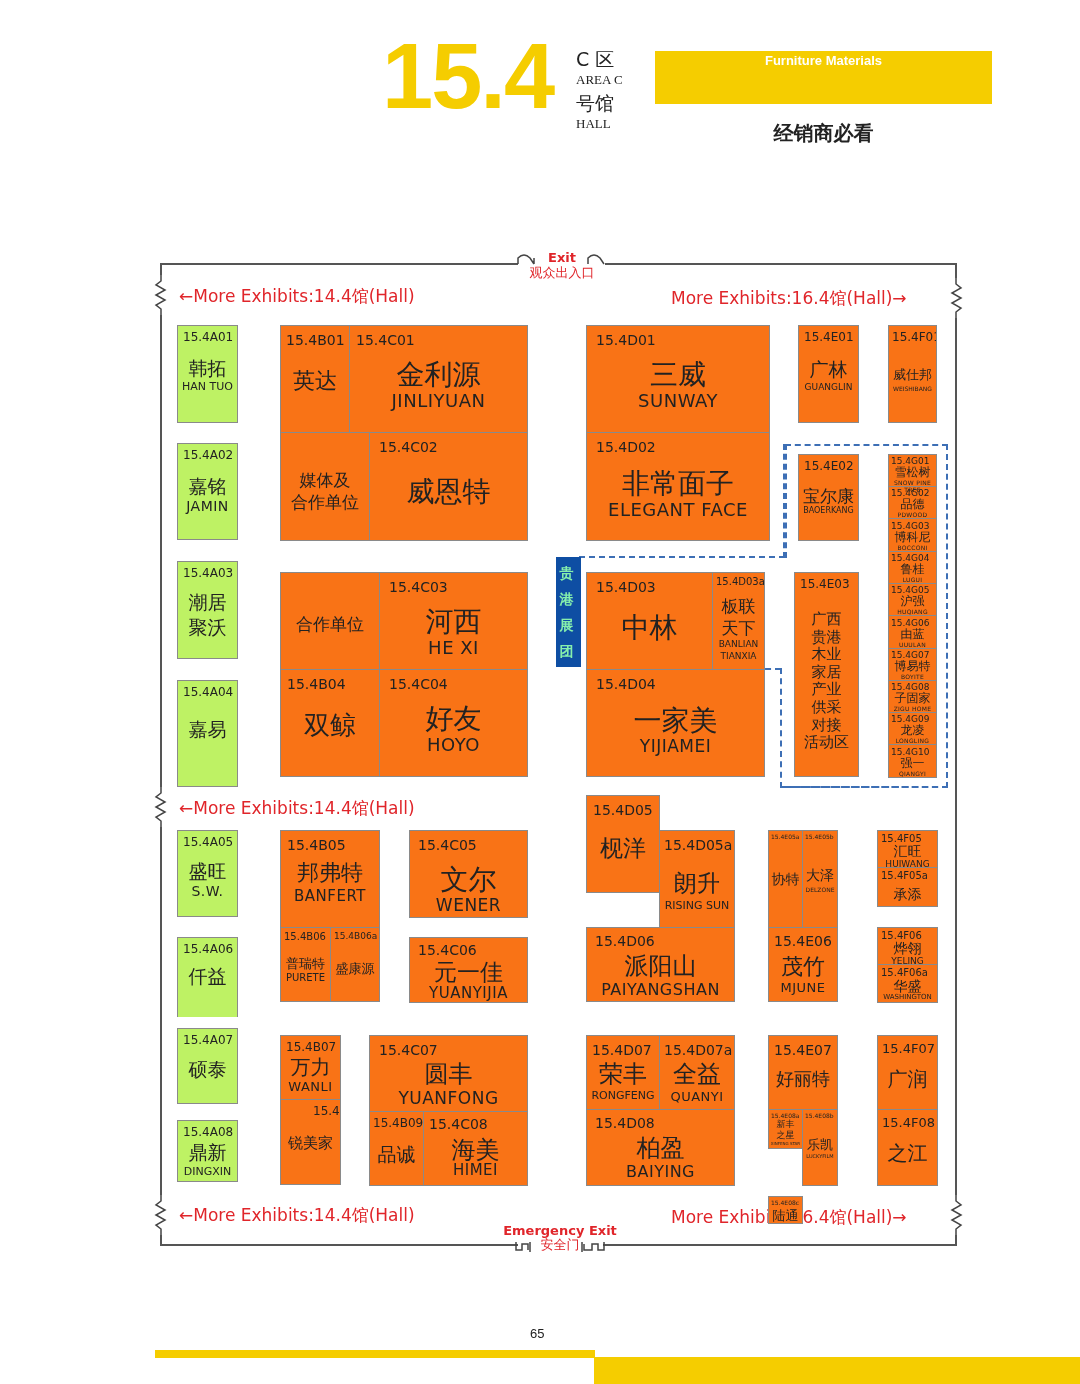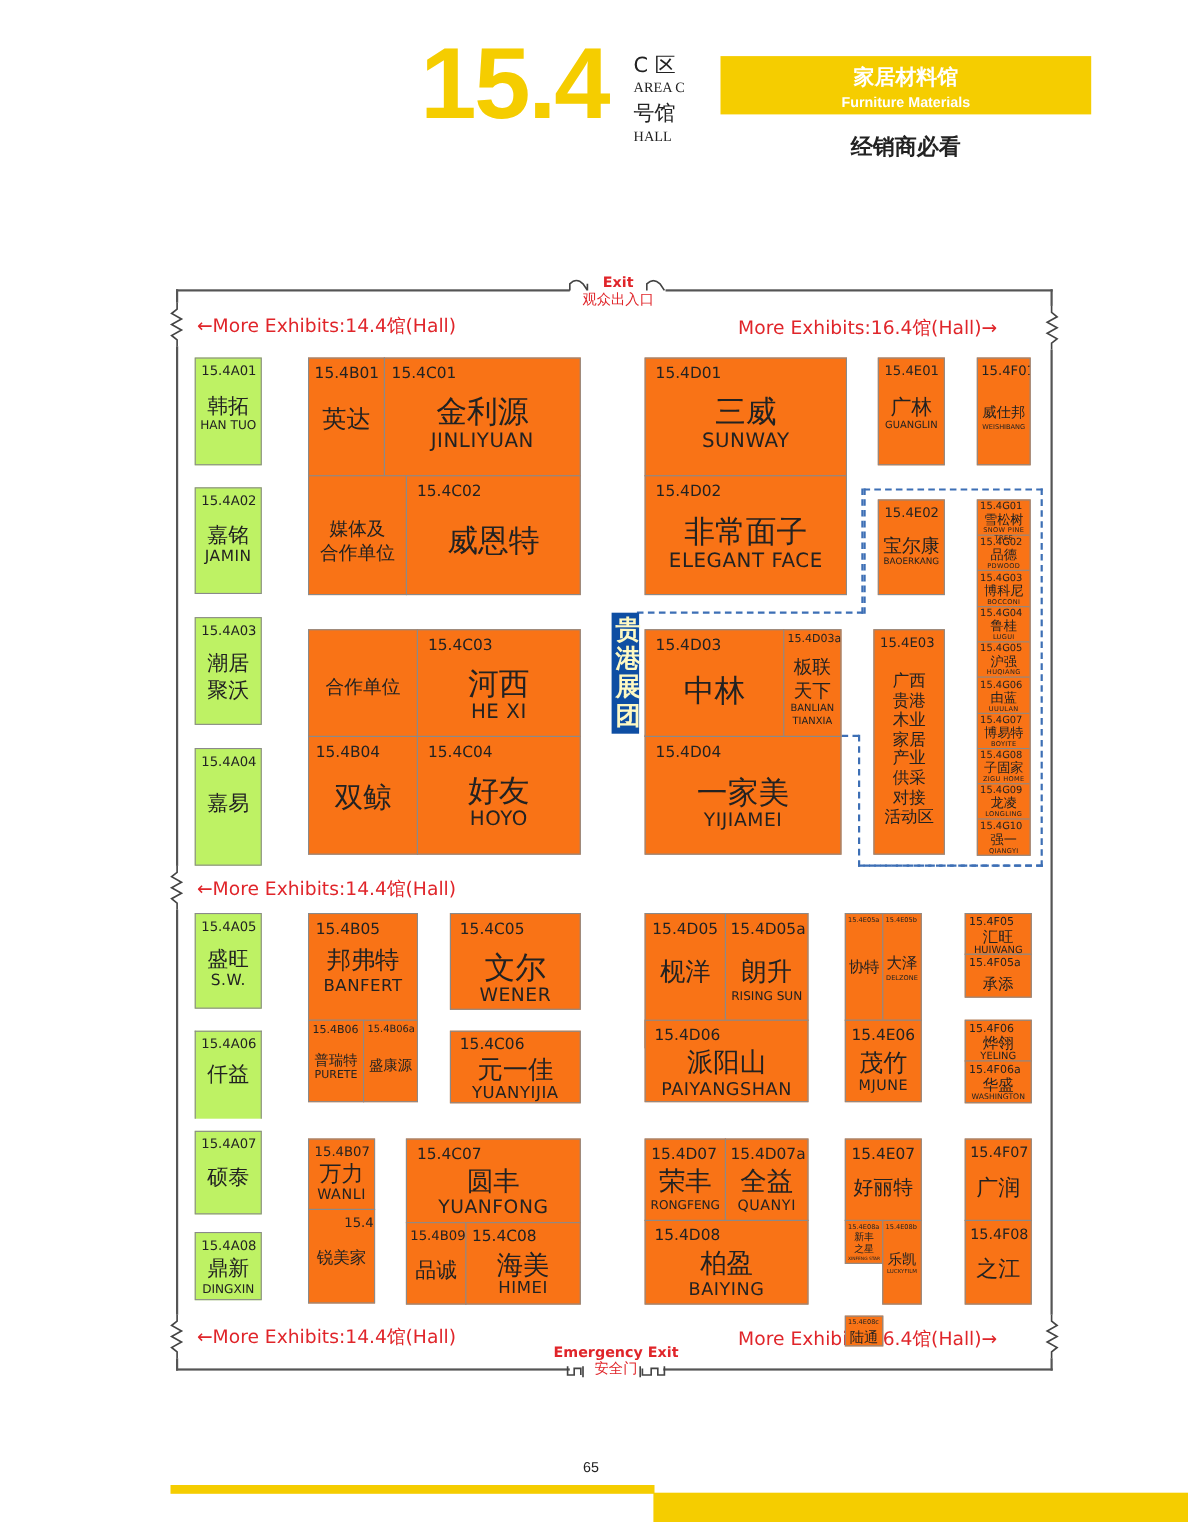--- a/index.html
+++ b/index.html
@@ -27,21 +27,21 @@
   .booth { position: absolute; border: 1.5px solid #8a8a8a; background: #bef264; overflow: hidden; }
   .cell { position: absolute; border: 1px solid #8a8a8a; background: #f97316; overflow: hidden; text-align: center; }
   .code { position: absolute; left: 5px; top: 4px; font-size: 12px; color: #222; white-space: nowrap; }
   .code.lg { font-size: 14px; left: 9px; top: 6px; }
   .code.xs { font-size: 8px; left: 2px; top: 2px; }
   .code.sm { font-size: 10px; left: 3px; top: 3px; }
   .name { position: absolute; left: 0; right: 0; text-align: center; color: #222; white-space: nowrap; }
   .pin { position: absolute; left: 0; right: 0; text-align: center; color: #222; white-space: nowrap; letter-spacing: 0.5px; }
   .dashed { position: absolute; border: 2px dashed #3d6fb5; }
   .gg-label { position: absolute; left: 556px; top: 557px; width: 25px; height: 110px; background: #0e4ea3;
-              color: #fef9c3; font-size: 23px; font-weight: 700; text-align: left; line-height: 26px; padding-top: 3px; }
+              color: #86efac; font-size: 14px; font-weight: 700; text-align: left; line-height: 26px; padding-top: 3px; }
   .g-cell { position: absolute; left: 0; right: 0; border-bottom: 1px solid #8a8a8a; height: 32px; text-align: center; }
   .g-cell:last-child { border-bottom: none; }
   .g-cell .gc { position: absolute; left: 2px; top: 1px; font-size: 9px; }
   .g-cell .gn { position: absolute; left: 0; right: 0; top: 9px; font-size: 12px; }
   .g-cell .ge { position: absolute; left: 0; right: 0; top: 24px; font-size: 6px; letter-spacing: 0.3px; }
 
   .footer-num { position: absolute; left: 530px; top: 1326px; font-family: "Liberation Sans", sans-serif; font-size: 13px; color: #222; }
   .bar-thin { position: absolute; left: 155px; top: 1350px; width: 440px; height: 8px; background: #f5cd00; }
   .bar-thick { position: absolute; left: 594px; top: 1357px; width: 486px; height: 27px; background: #f5cd00; }
 </style>
@@ -49,21 +49,20 @@
 <body>
 
 <div class="hall-num">15.4</div>
 <div class="area-block">
   <div class="cn">C 区</div>
   <div class="en">AREA C</div>
   <div class="cn">号馆</div>
   <div class="en">HALL</div>
 </div>
 <div class="cat-bar">
-  <div class="cn">家居材料馆</div>
   <div class="en">Furniture Materials</div>
 </div>
 <div class="must-see">经销商必看</div>
 
 <div>
 
   <div class="wall" style="left:160px;top:263px;width:358px;height:2px;"></div>
   <div class="wall" style="left:605px;top:263px;width:352px;height:2px;"></div>
 
   <div class="wall" style="left:160px;top:1244px;width:358px;height:2px;"></div>
@@ -274,21 +273,21 @@
     <div class="name" style="top:44px;font-size:17px;">天下</div>
     <div class="pin" style="top:66px;font-size:9px;letter-spacing:0;">BANLIAN</div>
     <div class="pin" style="top:78px;font-size:9px;letter-spacing:0;">TIANXIA</div>
   </div>
   <div class="cell" style="left:586px;top:669px;width:179px;height:108px;">
     <div class="code lg">15.4D04</div>
     <div class="name" style="top:32px;font-size:28px;">一家美</div>
     <div class="pin" style="top:66px;font-size:17px;">YIJIAMEI</div>
   </div>
 
-  <div class="cell" style="left:586px;top:830px;width:74px;height:123px;">
+  <div class="cell" style="left:586px;top:795px;width:74px;height:98px;">
     <div class="code lg" style="left:6px;">15.4D05</div>
     <div class="name" style="top:37px;font-size:23px;">枧洋</div>
   </div>
   <div class="cell" style="left:659px;top:830px;width:76px;height:98px;">
     <div class="code lg" style="left:4px;">15.4D05a</div>
     <div class="name" style="top:37px;font-size:23px;">朗升</div>
     <div class="pin" style="top:68px;font-size:11px;letter-spacing:0;">RISING SUN</div>
   </div>
   <div class="cell" style="left:586px;top:927px;width:149px;height:75px;">
     <div class="code lg" style="left:8px;top:5px;">15.4D06</div>

